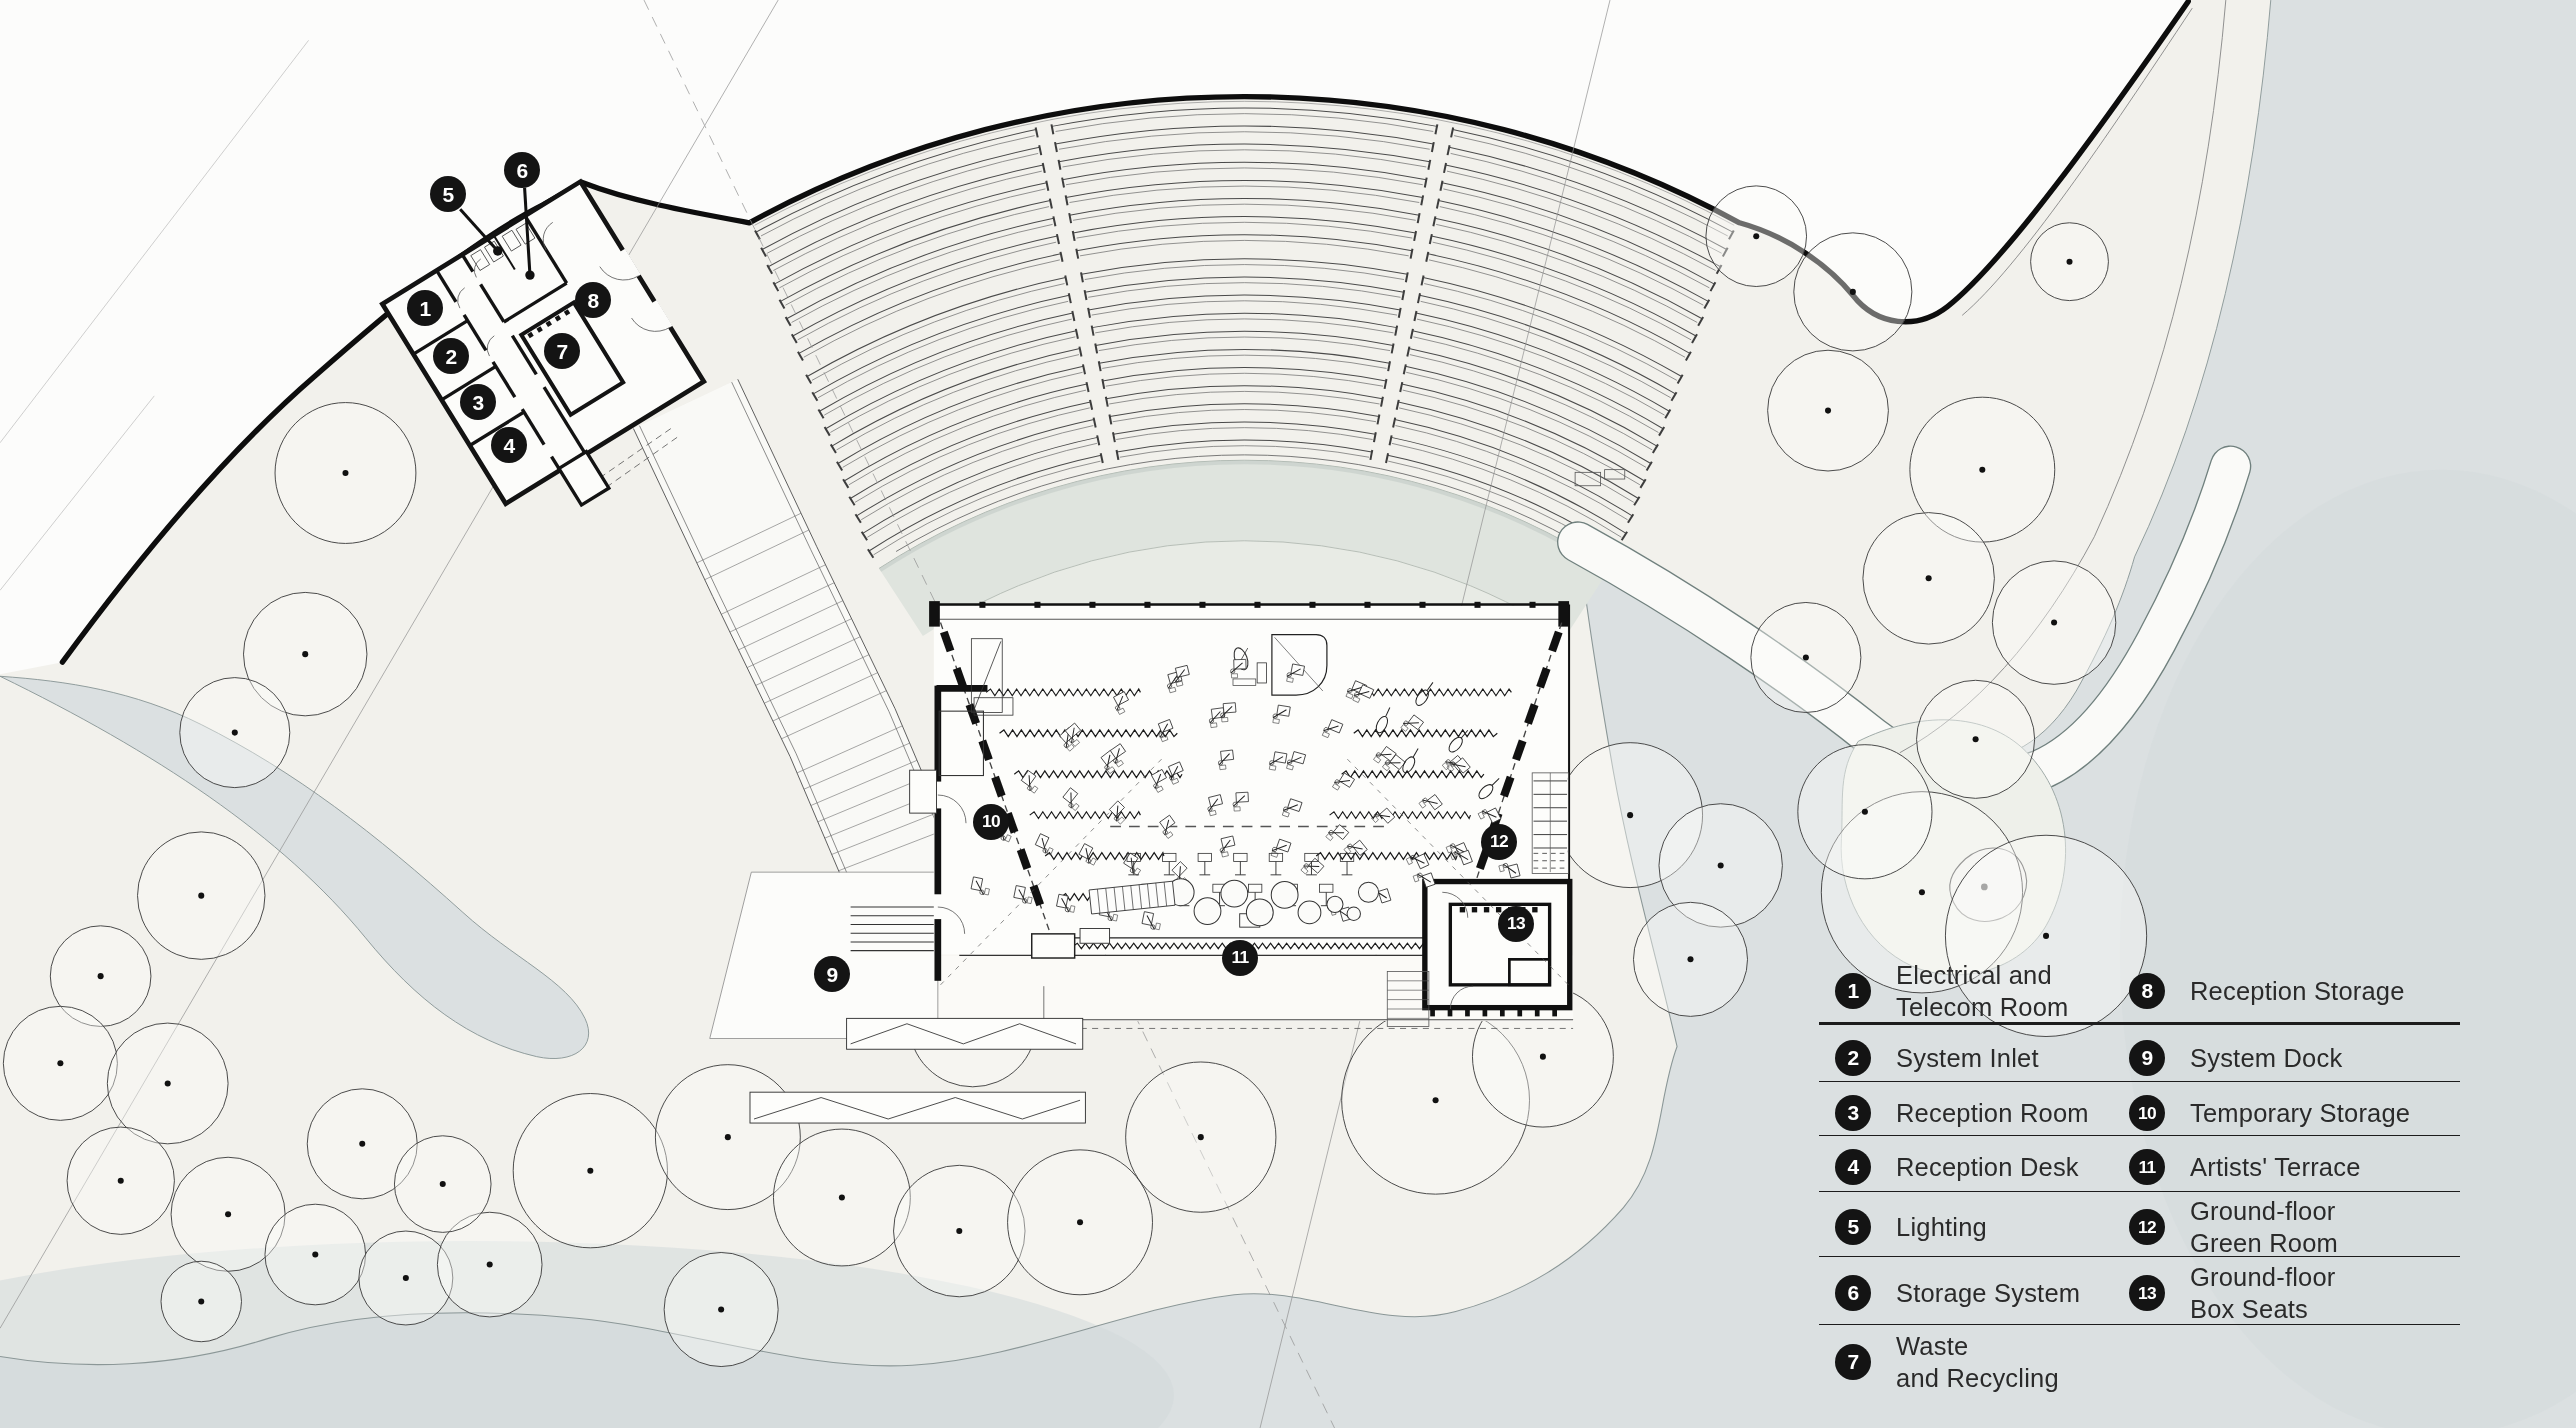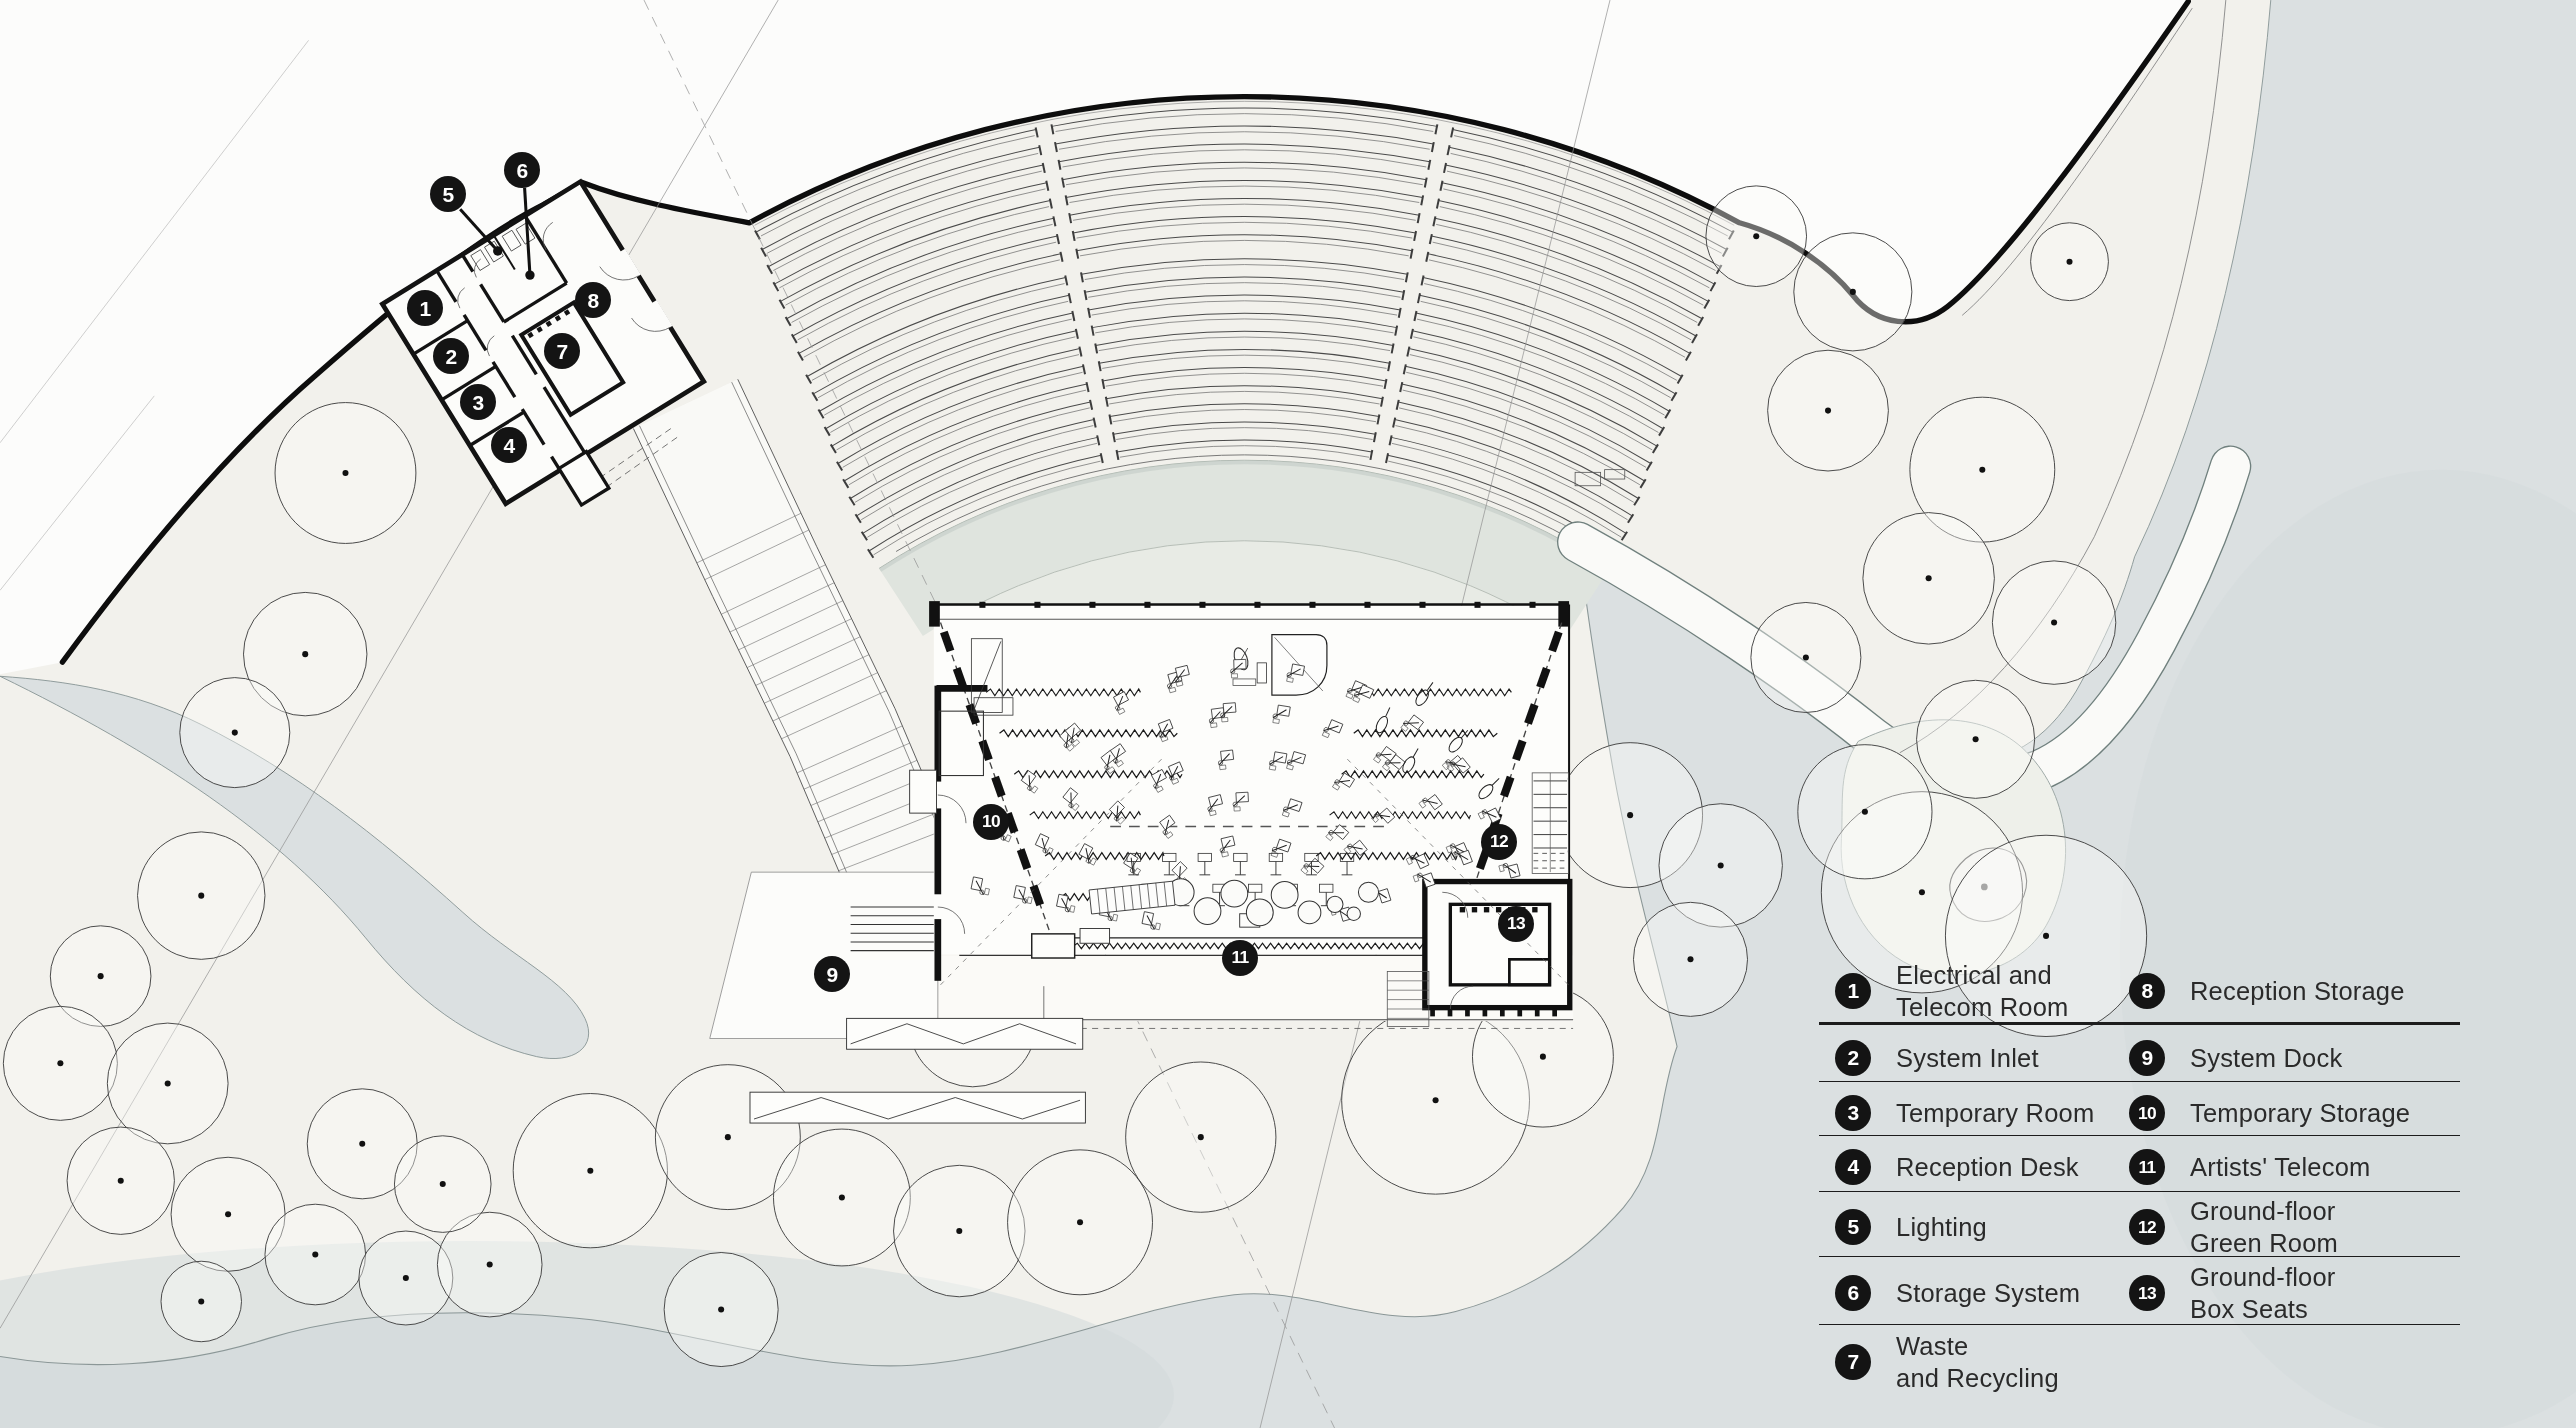--- a/index.html
+++ b/index.html
@@ -1205,33 +1205,33 @@
       <div class="lcell" style="left: 1835px; top: 1034px; height: 48px;">
         <div class="lnum">2</div>
         <div class="llabel">System Inlet</div>
       </div>
       <div class="lcell" style="left: 2129px; top: 1034px; height: 48px;">
         <div class="lnum">9</div>
         <div class="llabel">System Dock</div>
       </div>
       <div class="lcell" style="left: 1835px; top: 1089px; height: 48px;">
         <div class="lnum">3</div>
-        <div class="llabel">Temporary Room</div>
+        <div class="llabel">Reception Room</div>
       </div>
       <div class="lcell" style="left: 2129px; top: 1089px; height: 48px;">
         <div class="lnum two">10</div>
         <div class="llabel">Temporary Storage</div>
       </div>
       <div class="lcell" style="left: 1835px; top: 1143px; height: 48px;">
         <div class="lnum">4</div>
         <div class="llabel">Reception Desk</div>
       </div>
       <div class="lcell" style="left: 2129px; top: 1143px; height: 48px;">
         <div class="lnum two">11</div>
-        <div class="llabel">Artists' Telecom</div>
+        <div class="llabel">Artists' Terrace</div>
       </div>
       <div class="lcell" style="left: 1835px; top: 1195px; height: 64px;">
         <div class="lnum">5</div>
         <div class="llabel">Lighting</div>
       </div>
       <div class="lcell" style="left: 2129px; top: 1195px; height: 64px;">
         <div class="lnum two">12</div>
         <div class="llabel">Ground-floor<br>Green Room</div>
       </div>
       <div class="lcell" style="left: 1835px; top: 1261px; height: 64px;">

